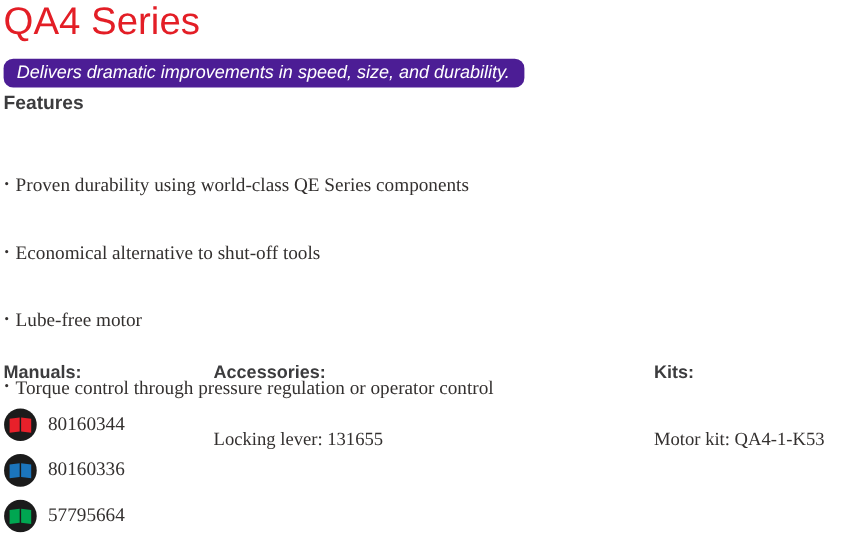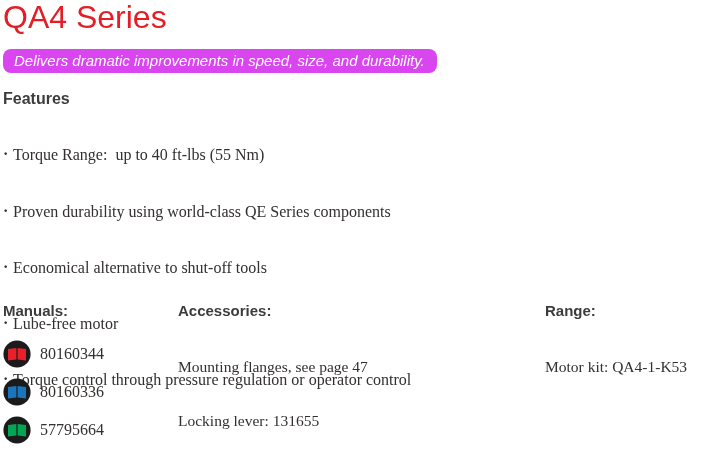--- a/index.html
+++ b/index.html
@@ -22,38 +22,38 @@
     font-size: 32px;
     line-height: 38px;
     color: #e31e26;
     letter-spacing: 0px;
   }
   .tagline {
     position: absolute;
     left: 3px;
     top: 49px;
     display: inline-block;
-    background: #d946ef;
+    background: #4c1d95;
     color: #ffffff;
     font-family: "Liberation Sans", sans-serif;
     font-style: italic;
     font-size: 15px;
     line-height: 20px;
     padding: 2px 12px 2px 11px;
     border-radius: 8px;
   }
   .section-heading {
     position: absolute;
     left: 3px;
     font-family: "Liberation Sans", sans-serif;
     font-weight: bold;
     font-size: 16px;
     color: #3c3c3e;
   }
-  .features-heading { top: 90px; }
+  .features-heading { top: 78px; }
   .service-heading  { top: 265px; }
   .features-list {
     position: absolute;
     left: 3px;
     top: 109px;
     list-style: none;
     font-size: 16px;
     line-height: 18.7px;
     color: #33302f;
     white-space: pre-wrap;
@@ -110,21 +110,20 @@
 
 <div class="page">
 
   <h1 class="title">QA4 Series</h1>
 
   <div class="tagline">Delivers dramatic improvements in speed, size, and durability.</div>
 
   <h2 class="section-heading features-heading">Features</h2>
 
   <ul class="features-list">
-    <li>Torque Range:  up to 40 ft-lbs (55 Nm)</li>
     <li>Proven durability using world-class QE Series components</li>
     <li>Economical alternative to shut-off tools</li>
     <li>Lube-free motor</li>
     <li>Torque control through pressure regulation or operator control</li>
     
   </ul>
 
 
   <div class="columns">
 
@@ -158,32 +157,31 @@
           </svg>
           <span class="manual-number">57795664</span>
         </div>
 
       </div>
     </div>
 
     <div class="col col-accessories">
       <div class="col-heading">Accessories:</div>
       <ul class="col-list">
-        <li>Mounting flanges, see page 47</li>
         <li>Locking lever: 131655</li>
         
         
         
         
         
       </ul>
     </div>
 
     <div class="col col-kits">
-      <div class="col-heading">Range:</div>
+      <div class="col-heading">Kits:</div>
       <ul class="col-list">
         <li>Motor kit: QA4-1-K53</li>
       </ul>
     </div>
 
   </div>
 
 </div>
 
 </body></html>

